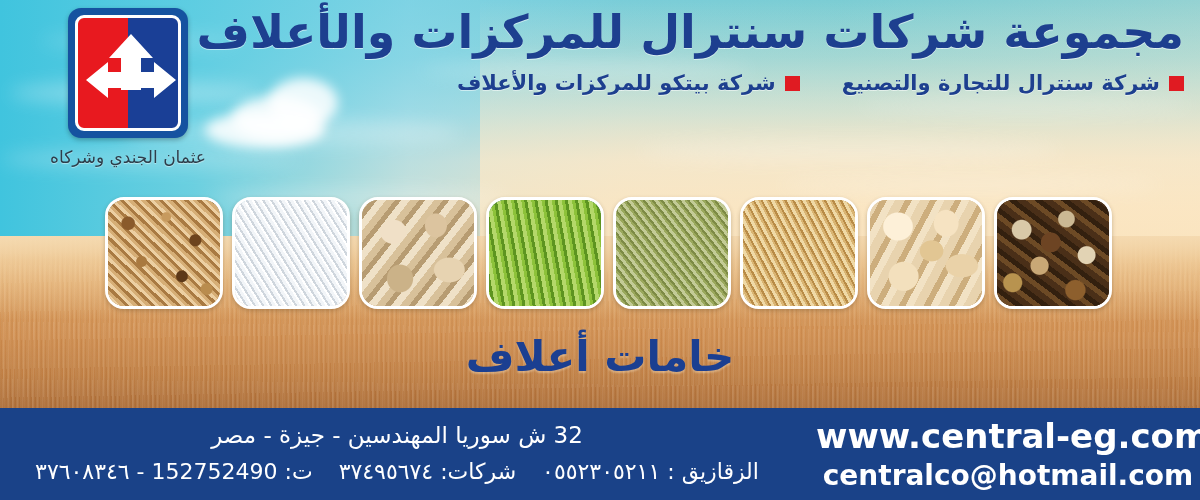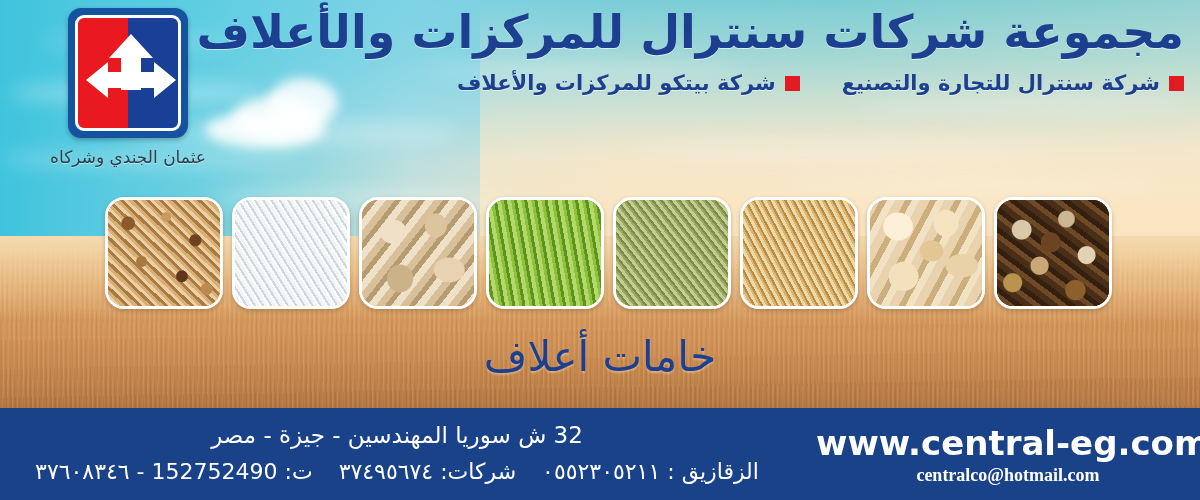--- a/index.html
+++ b/index.html
@@ -327,21 +327,21 @@
 
   
   .field-title {
     position: absolute;
     left: 0;
     top: 332px;
     width: 1200px;
     text-align: center;
     direction: rtl;
     font-family: "DejaVu Sans", sans-serif;
-    font-weight: normal;
+    font-weight: bold;
     font-size: 42px;
     color: #1b3f91;
     letter-spacing: 2px;
     text-shadow: 0 2px 2px rgba(255,240,210,0.35);
   }
 
   
   .bottom-bar {
     position: absolute;
     left: 0;
@@ -360,21 +360,21 @@
     text-align: center;
     direction: ltr;
   }
   .bb-web, .bb-mail {
     font-family: "DejaVu Sans", sans-serif;
     font-weight: bold;
     color: #ffffff;
     white-space: nowrap;
   }
   .bb-web  { font-size: 34px; line-height: 1.25; }
-  .bb-mail { font-size: 18px; line-height: 1.25; font-family: Liberation Serif, serif; }
+  .bb-mail { font-size: 28px; line-height: 1.25; }
 
   .bb-right {
     flex: 1;
     text-align: center;
     direction: rtl;
     padding-left: 24px;
     padding-right: 10px;
     box-sizing: border-box;
   }
   .bb-addr {

